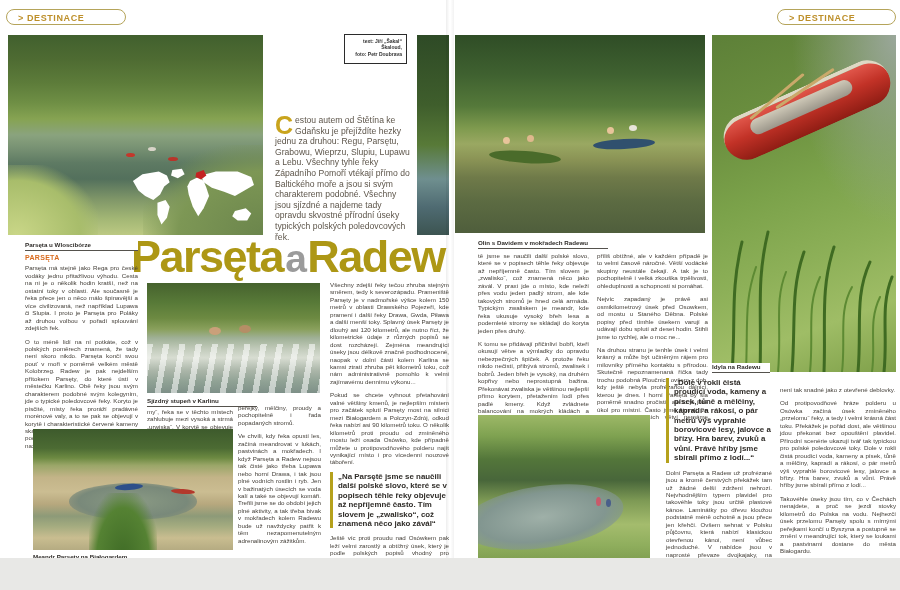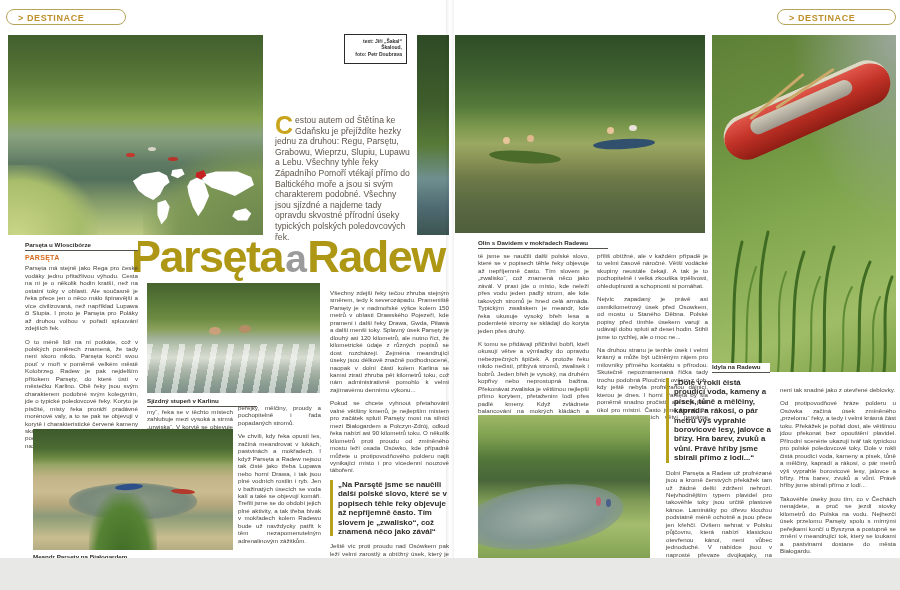--- a/index.html
+++ b/index.html
@@ -156,21 +156,21 @@
     <div class="dot" style="left:138px;top:60px;width:24px;height:5px;background:#b3392c;transform:rotate(3deg);"></div>
     <div class="shrub"></div>
   </div>
   <div class="caption" style="left:33px;top:553px;width:140px;">Meandr Parsęty na Białogardem</div>
 
   <div class="bodycol" style="left:238px;top:404px;width:83px;">
     <p>peřejky, mělčiny, proudy a pochopitelně i řada popadaných stromů.</p>
     <p>Ve chvíli, kdy řeka opustí les, začíná meandrovat v lukách, pastvinách a mokřadech. I když Parsęta a Radew nejsou tak čisté jako třeba Lupawa nebo horní Drawa, i tak jsou plné vodních rostlin i ryb. Jen v bažinatých úsecích se voda kalí a také se objevují komáři. Trefili jsme se do období jejich plné aktivity, a tak třeba bivak v mokřadech kolem Radewu bude už navždycky patřit k těm nezapomenutelným adrenalinovým zážitkům.</p>
   </div>
 
-  <div class="bodycol" style="left:330px;top:289px;width:119px;">
+  <div class="bodycol" style="left:330px;top:281px;width:119px;">
     <p>Všechny zdejší řeky tečou zhruba stejným směrem, tedy k severozápadu. Prameniště Parsęty je v nadmořské výšce kolem 150 metrů v oblasti Drawského Pojezeří, kde pramení i další řeky Drawa, Gwda, Piława a další menší toky. Splavný úsek Parsęty je dlouhý asi 120 kilometrů, ale nutno říct, že kilometrické údaje z různých popisů se dost rozcházejí. Zejména meandrující úseky jsou délkově značně podhodnocené, naopak v dolní části kolem Karlina se kamsi ztratí zhruba pět kilometrů toku, což nám administrativně pomohlo k velmi zajímavému dennímu výkonu...</p>
     <p>Pokud se chcete vyhnout přetahování valné většiny kmenů, je nejlepším místem pro začátek splutí Parsęty most na silnici mezi Białogardem a Połczyn-Zdrój, odkud řeka nabízí asi 90 kilometrů toku. O několik kilometrů proti proudu od zmíněného mostu leží osada Osówko, kde případně můžete u protipovodňového polderu najít vynikající místo i pro vícedenní nouzové táboření.</p>
     <div class="pullquote">„Na Parsętě jsme se naučili další polské slovo, které se v popisech těhle řeky objevuje až nepříjemně často. Tím slovem je „zwalisko“, což znamená něco jako závál“</div>
     <p>Ještě víc proti proudu nad Osówkem pak leží velmi zarostlý a obtížný úsek, který je podle polských popisů vhodný pro opravdové „survivalovce“. Na Parsę-</p>
   </div>
 
   <div class="pageno pageno-left">34</div>
   <div class="brand brand-left">PÁDLER</div>
 
   <div class="photo photo-a">

